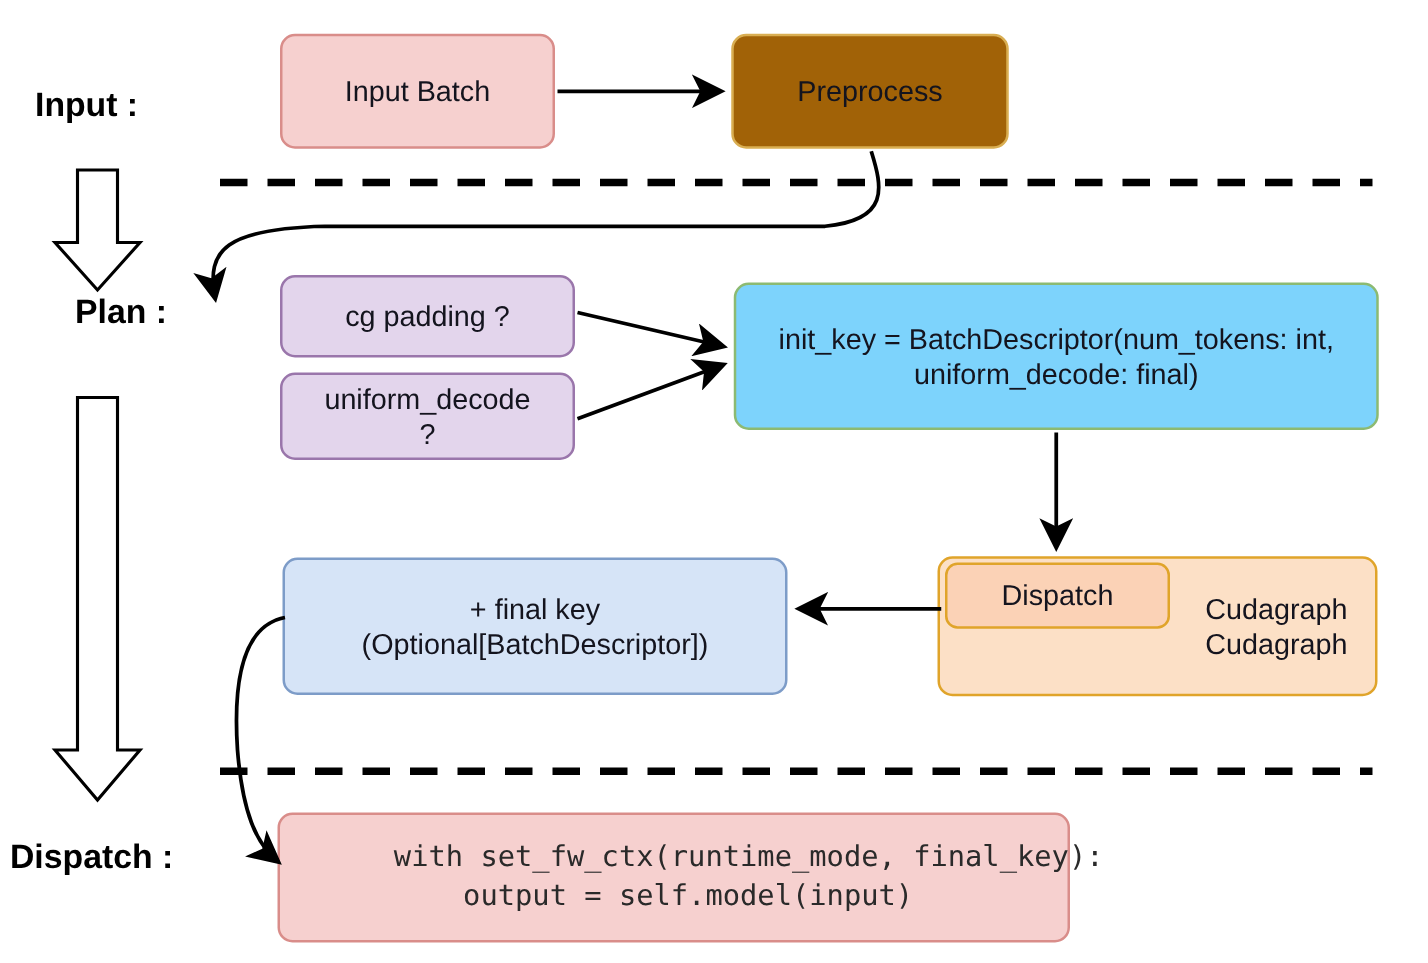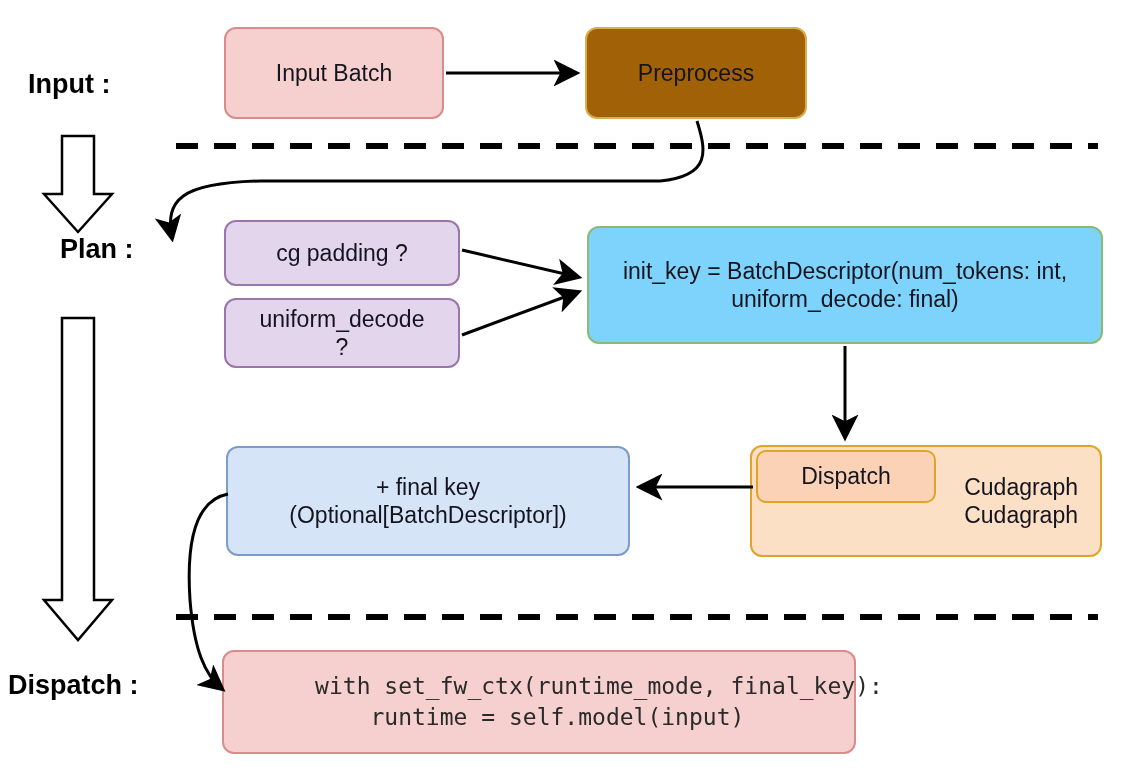--- a/index.html
+++ b/index.html
@@ -136,21 +136,21 @@
     </span>
   </div>
 
   <div class="node c-orange-inner" style="left:756px; top:450px; width:180px; height:53px; border-radius:10px;text-align:center;">
     <span class="node-text">Dispatch</span>
   </div>
 
   <div class="node c-pink" style="left:222px; top:650px; width:634px; height:104px; justify-content:flex-start; padding-left:8px;">
     <span class="code-text">
       <span class="ln">with set_fw_ctx(runtime_mode, final_key):</span>
-      <span class="ln">    runtime = self.model(input)</span>
+      <span class="ln">    output = self.model(input)</span>
     </span>
   </div>
 
   <svg class="overlay" viewBox="0 0 1142 770">
     <defs>
       <marker id="ah" viewBox="0 0 12 12" refX="10" refY="6" markerWidth="9" markerHeight="9" orient="auto-start-reverse">
         <path d="M 0 0 L 12 6 L 0 12 L 3 6 z" class="arrow-head"></path>
       </marker>
     </defs>
 

